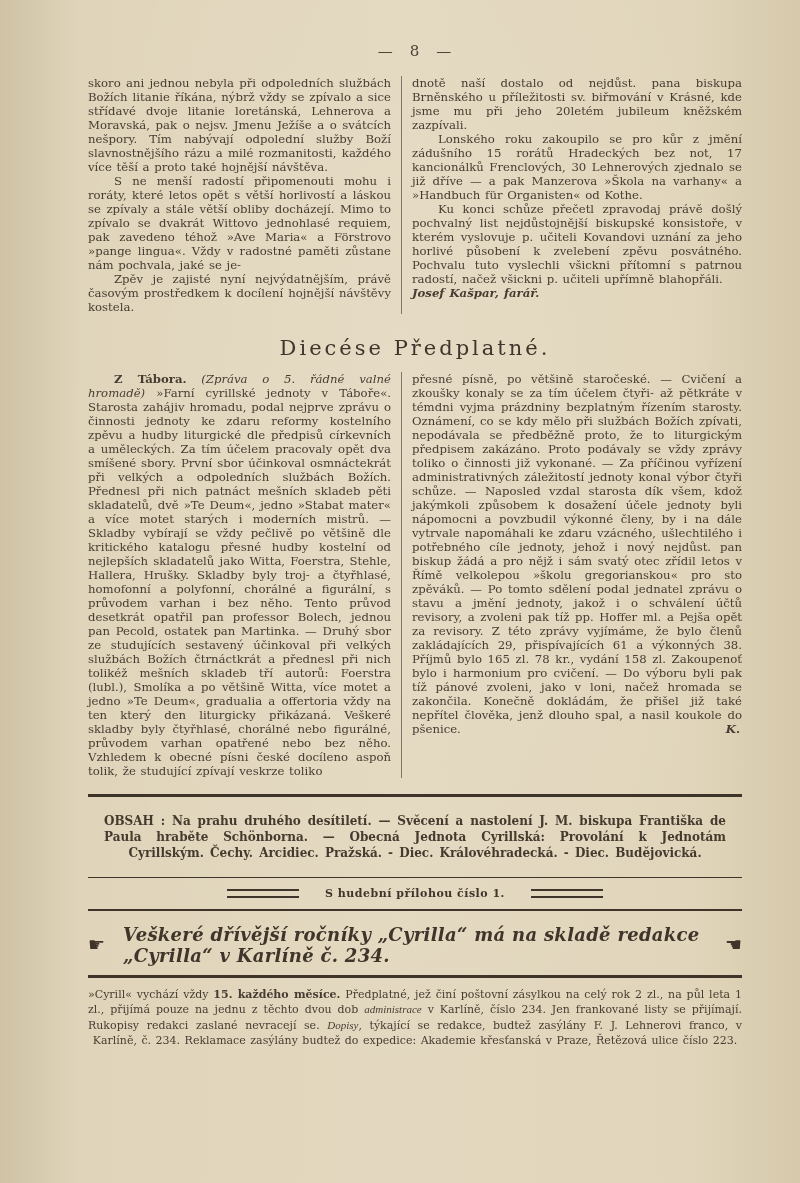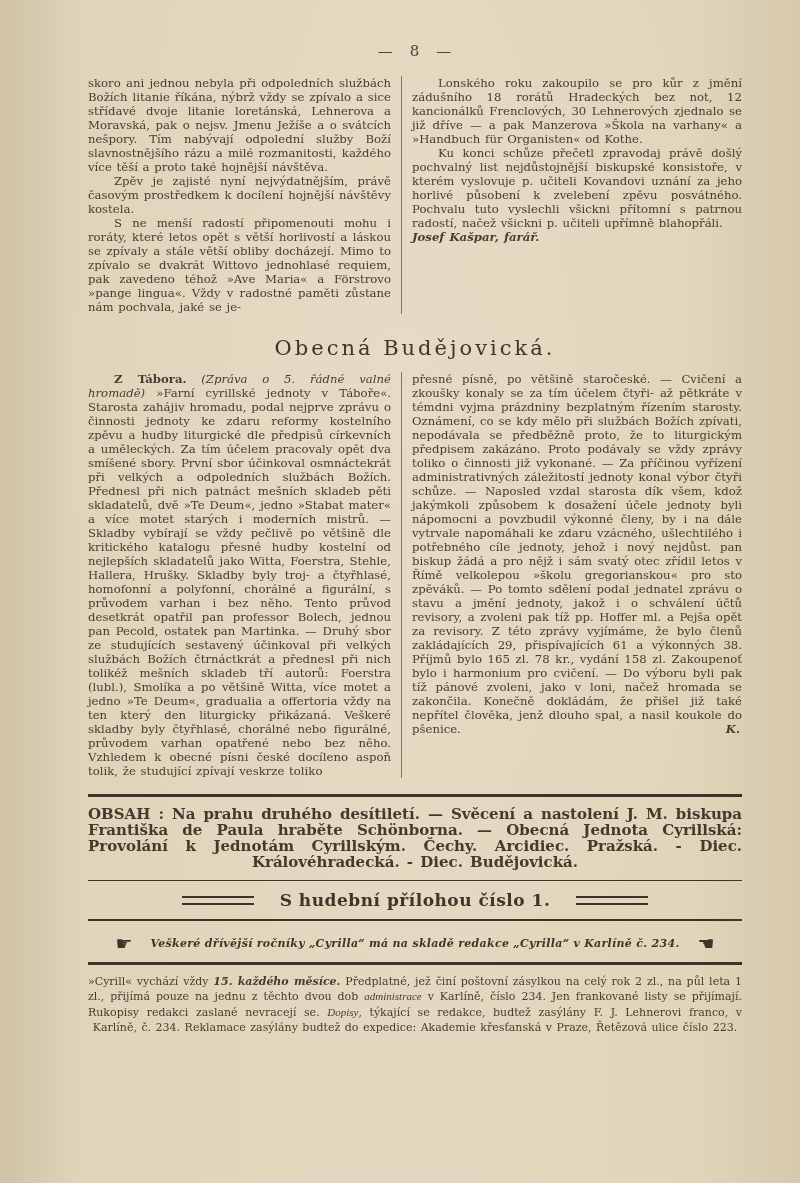--- a/index.html
+++ b/index.html
@@ -45,82 +45,83 @@
     text-align:center;
     font-size:21px;font-weight:500;letter-spacing:3px;
     color:#3f352a;
   }
   .rule{height:2px;background:#3e342a;border:0;}
   .rule-mid{height:2.5px;margin:16px 0 9px;}
   .rule-thin{height:1.5px;margin:10px 0 0;}
   .rule-thin2{height:1.5px;margin:0 0 0;}
   .rule-thick{height:3px;margin:4px 0 0;}
   .obsah{
-    margin:0;
-    font-size:15px;line-height:16px;font-weight:700;
+    margin:16px;
+    font-size:12px;line-height:16px;font-weight:700;
     text-align:justify;text-align-last:center;
     color:#453a2e;word-spacing:2px;
   }
   .supp{
     display:flex;justify-content:center;align-items:center;gap:26px;
     margin:9px 0;
   }
-  .supp-text{font-size:17px;font-weight:700;letter-spacing:0.5px;color:#3f352a;text-align:right;}
+  .supp-text{font-size:11px;font-weight:700;letter-spacing:0.5px;color:#3f352a;text-align:right;}
   .dbar{
     display:inline-block;width:72px;height:9px;box-sizing:border-box;
     border-top:2.5px solid #3e342a;border-bottom:2.5px solid #3e342a;
   }
   .notice{
     display:flex;justify-content:center;align-items:center;gap:18px;
     margin:13px 0 9px;
   }
   .notice-text{
-    font-size:11px;font-weight:700;font-style:italic;
+    font-size:18px;font-weight:700;font-style:italic;
     color:#3f352a;letter-spacing:0.3px;
   }
   .manicule{
     font-family:"DejaVu Sans", sans-serif;
     font-size:19px;line-height:1;color:#3e342a;
   }
   .fine{
     margin:9px 0 8px;
     font-size:11px;line-height:15.6px;
     text-align:justify;text-align-last:center;
     word-spacing:1px;
   }
   .fine .b{font-weight:400;}
   .fine .i{font-style:italic;font-family:Liberation Serif, serif;}
-  .fine .bi{font-weight:700;font-style:italic;}
+  .fine .bi{font-weight:700;}
 </style>
 </head>
 <body>
 
 <div class="page">
 
   <header class="pageno">
     <span>—</span>
     <span>8</span>
     <span>—</span>
   </header>
 
   <section class="cols">
     <div class="col col-left">
       <p class="noindent">skoro ani jednou nebyla při odpoledních službách Božích litanie říkána, nýbrž vždy se zpívalo a sice střídavé dvoje litanie loretánská, Lehnerova a Moravská, pak o nejsv. Jmenu Ježíše a o svátcích nešpory. Tím nabývají odpolední služby Boží slavnostnějšího rázu a milé rozmanitosti, každého více těší a proto také hojnější návštěva.</p>
+      <p>S ne menší radostí připomenouti mohu i roráty, které letos opět s větší horlivostí a láskou se zpívaly a stále větší obliby docházejí. Mimo to zpívalo se dvakrát Wittovo jednohlasé requiem, pak zavedeno téhož »Ave Maria« a Förstrovo »pange lingua«. Vždy v radostné paměti zůstane nám pochvala, jaké se je-</p>
       <p>Zpěv je zajisté nyní nejvýdatnějším, právě časovým prostředkem k docílení hojnější návštěvy kostela.</p>
-      <p>S ne menší radostí připomenouti mohu i roráty, které letos opět s větší horlivostí a láskou se zpívaly a stále větší obliby docházejí. Mimo to zpívalo se dvakrát Wittovo jednohlasé requiem, pak zavedeno téhož »Ave Maria« a Förstrovo »pange lingua«. Vždy v radostné paměti zůstane nám pochvala, jaké se je-</p>
     </div>
     <div class="col-divider"></div>
     <div class="col col-right">
-      <p>Lonského roku zakoupilo se pro kůr z jmění zádušního 18 rorátů Hradeckých bez not, 12 kancionálků Frenclových, 30 Lehnerových zjednalo se již dříve — a pak Manzerova »Škola na varhany« a »Handbuch für Organisten« od Kothe.</p>
+      <p class="noindent">dnotě naší dostalo od nejdůst. pana biskupa Brněnského u příležitosti sv. biřmování v Krásné, kde jsme mu při jeho 20letém jubileum kněžském zazpívali.</p>
+      <p>Lonského roku zakoupilo se pro kůr z jmění zádušního 15 rorátů Hradeckých bez not, 17 kancionálků Frenclových, 30 Lehnerových zjednalo se již dříve — a pak Manzerova »Škola na varhany« a »Handbuch für Organisten« od Kothe.</p>
       <p>Ku konci schůze přečetl zpravodaj právě došlý pochvalný list nejdůstojnější biskupské konsistoře, v kterém vyslovuje p. učiteli Kovandovi uznání za jeho horlivé působení k zvelebení zpěvu posvátného. Pochvalu tuto vyslechli všickni přítomní s patrnou radostí, načež všickni p. učiteli upřímně blahopřáli.</p>
       <p class="sig noindent">Josef Kašpar, farář.</p>
     </div>
   </section>
 
-  <h2 class="heading">Obecná Budějovická.</h2>
+  <h2 class="heading">Diecése Předplatné.</h2>
 
   <section class="cols" style="margin-top:2px;">
     <div class="col col-left">
       <p><span class="lead-in">Z Tábora.</span> <span class="it">(Zpráva o 5. řádné valné hromadě)</span> <span>»Farní cyrillské jednoty v Táboře«. Starosta zahájiv hromadu, podal nejprve zprávu o činnosti jednoty ke zdaru reformy kostelního zpěvu a hudby liturgické dle předpisů církevních a uměleckých. Za tím účelem pracovaly opět dva smíšené sbory. První sbor účinkoval osmnáctekrát při velkých a odpoledních službách Božích. Přednesl při nich patnáct mešních skladeb pěti skladatelů, dvě »Te Deum«, jedno »Stabat mater« a více motet starých i moderních mistrů. — Skladby vybírají se vždy pečlivě po většině dle kritického katalogu přesné hudby kostelní od nejlepších skladatelů jako Witta, Foerstra, Stehle, Hallera, Hrušky. Skladby byly troj- a čtyřhlasé, homofonní a polyfonní, chorálné a figurální, s průvodem varhan i bez něho. Tento průvod desetkrát opatřil pan professor Bolech, jednou pan Pecold, ostatek pan Martinka. — Druhý sbor ze studujících sestavený účinkoval při velkých službách Božích čtrnáctkrát a přednesl při nich tolikéž mešních skladeb tří autorů: Foerstra (lubl.), Smolíka a po většině Witta, více motet a jedno »Te Deum«, gradualia a offertoria vždy na ten který den liturgicky přikázaná. Veškeré skladby byly čtyřhlasé, chorálné nebo figurálné, průvodem varhan opatřené nebo bez něho. Vzhledem k obecné písni české docíleno aspoň tolik, že studující zpívají veskrze toliko</span></p>
     </div>
     <div class="col-divider"></div>
     <div class="col col-right">
       <p class="noindent"><span>přesné písně, po většině staročeské. — Cvičení a zkoušky konaly se za tím účelem čtyři- až pětkráte v témdni vyjma prázdniny bezplatným řízením starosty. Oznámení, co se kdy mělo při službách Božích zpívati, nepodávala se předběžně proto, že to liturgickým předpisem zakázáno. Proto podávaly se vždy zprávy toliko o činnosti již vykonané. — Za příčinou vyřízení administrativných záležitostí jednoty konal výbor čtyři schůze. — Naposled vzdal starosta dík všem, kdož jakýmkoli způsobem k dosažení účele jednoty byli nápomocni a povzbudil výkonné členy, by i na dále vytrvale napomáhali ke zdaru vzácného, ušlechtilého i potřebného cíle jednoty, jehož i nový nejdůst. pan biskup žádá a pro nějž i sám svatý otec zřídil letos v Římě velkolepou »školu gregorianskou« pro sto zpěváků. — Po tomto sdělení podal jednatel zprávu o stavu a jmění jednoty, jakož i o schválení účtů revisory, a zvoleni pak tíž pp. Hoffer ml. a Pejša opět za revisory. Z této zprávy vyjímáme, že bylo členů zakládajících 29, přispívajících 61 a výkonných 38. Příjmů bylo 165 zl. 78 kr., vydání 158 zl. Zakoupenoť bylo i harmonium pro cvičení. — Do výboru byli pak tíž pánové zvoleni, jako v loni, načež hromada se zakončila. Konečně dokládám, že přišel již také nepřítel člověka, jenž dlouho spal, a nasil koukole do pšenice.</span> <span class="k-sig">K.</span></p>
     </div>
   </section>

